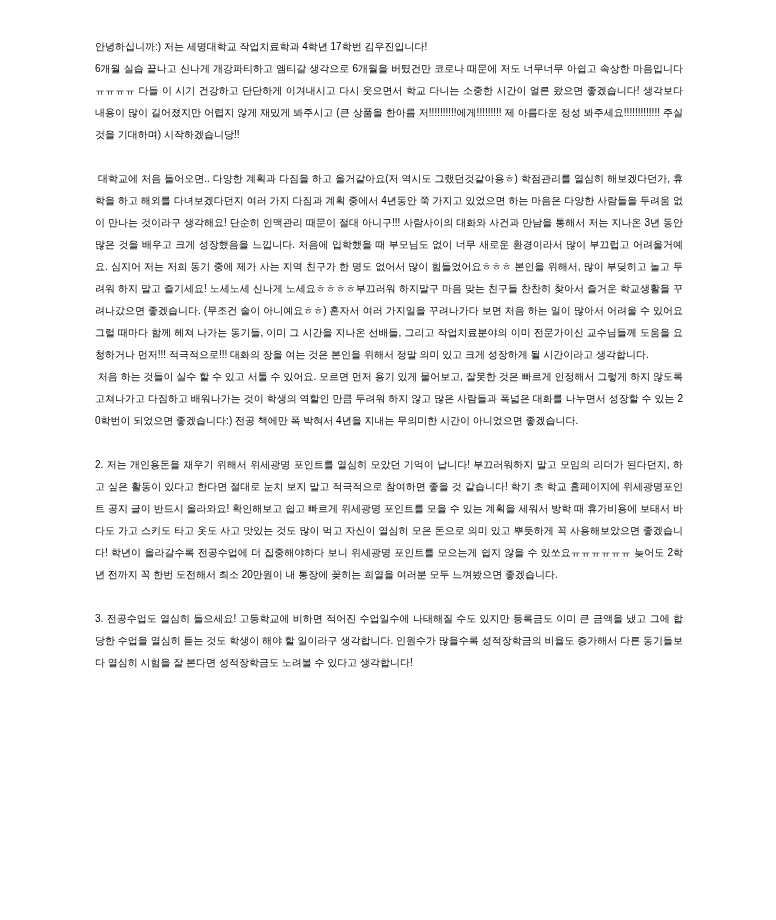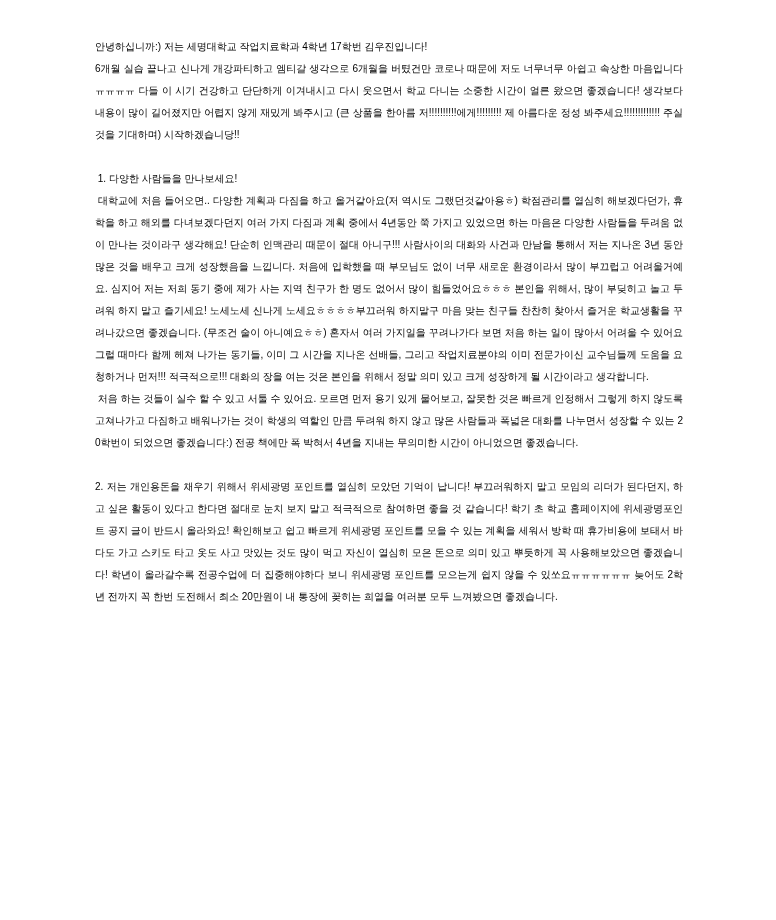--- a/index.html
+++ b/index.html
@@ -44,25 +44,25 @@
 <body>
 
 <div class="doc">
 
   <p class="para">안녕하십니까:) 저는 세명대학교 작업치료학과 4학년 17학번 김우진입니다!
 6개월 실습 끝나고 신나게 개강파티하고 엠티갈 생각으로 6개월을 버텼건만 코로나 때문에 저도 너무너무 아쉽고 속상한 마음입니다 ㅠㅠㅠㅠ 다들 이 시기 건강하고 단단하게 이겨내시고 다시 웃으면서 학교 다니는 소중한 시간이 얼른 왔으면 좋겠습니다! 생각보다 내용이 많이 길어졌지만 어렵지 않게 재밌게 봐주시고 (큰 상품을 한아름 저!!!!!!!!!!에게!!!!!!!!! 제 아름다운 정성 봐주세요!!!!!!!!!!!!! 주실 것을 기대하며) 시작하겠습니당!!</p>
 
   <div class="gap"></div>
 
 
-  <p class="line"> 1. 다양한 사람들을 만나보세요!</p>
 
   <p class="para"> 대학교에 처음 들어오면.. 다양한 계획과 다짐을 하고 올거같아요(저 역시도 그랬던것같아용ㅎ) 학점관리를 열심히 해보겠다던가, 휴학을 하고 해외를 다녀보겠다던지 여러 가지 다짐과 계획 중에서 4년동안 쭉 가지고 있었으면 하는 마음은 다양한 사람들을 두려움 없이 만나는 것이라구 생각해요! 단순히 인맥관리 때문이 절대 아니구!!! 사람사이의 대화와 사건과 만남을 통해서 저는 지나온 3년 동안 많은 것을 배우고 크게 성장했음을 느낍니다. 처음에 입학했을 때 부모님도 없이 너무 새로운 환경이라서 많이 부끄럽고 어려울거예요. 심지어 저는 저희 동기 중에 제가 사는 지역 친구가 한 명도 없어서 많이 힘들었어요ㅎㅎㅎ 본인을 위해서, 많이 부딪히고 놀고 두려워 하지 말고 즐기세요! 노세노세 신나게 노세요ㅎㅎㅎㅎ부끄러워 하지말구 마음 맞는 친구들 찬찬히 찾아서 즐거운 학교생활을 꾸려나갔으면 좋겠습니다. (무조건 술이 아니예요ㅎㅎ) 혼자서 여러 가지일을 꾸려나가다 보면 처음 하는 일이 많아서 어려울 수 있어요 그럴 때마다 함께 헤쳐 나가는 동기들, 이미 그 시간을 지나온 선배들, 그리고 작업치료분야의 이미 전문가이신 교수님들께 도움을 요청하거나 먼저!!! 적극적으로!!! 대화의 장을 여는 것은 본인을 위해서 정말 의미 있고 크게 성장하게 될 시간이라고 생각합니다.
  처음 하는 것들이 실수 할 수 있고 서툴 수 있어요. 모르면 먼저 용기 있게 물어보고, 잘못한 것은 빠르게 인정해서 그렇게 하지 않도록 고쳐나가고 다짐하고 배워나가는 것이 학생의 역할인 만큼 두려워 하지 않고 많은 사람들과 폭넓은 대화를 나누면서 성장할 수 있는 20학번이 되었으면 좋겠습니다:) 전공 책에만 폭 박혀서 4년을 지내는 무의미한 시간이 아니었으면 좋겠습니다.</p>
 
   <div class="gap"></div>
 
   <p class="para">2. 저는 개인용돈을 채우기 위해서 위세광명 포인트를 열심히 모았던 기억이 납니다! 부끄러워하지 말고 모임의 리더가 된다던지, 하고 싶은 활동이 있다고 한다면 절대로 눈치 보지 말고 적극적으로 참여하면 좋을 것 같습니다! 학기 초 학교 홈페이지에 위세광명포인트 공지 글이 반드시 올라와요! 확인해보고 쉽고 빠르게 위세광명 포인트를 모을 수 있는 계획을 세워서 방학 때 휴가비용에 보태서 바다도 가고 스키도 타고 옷도 사고 맛있는 것도 많이 먹고 자신이 열심히 모은 돈으로 의미 있고 뿌듯하게 꼭 사용해보았으면 좋겠습니다! 학년이 올라갈수록 전공수업에 더 집중해야하다 보니 위세광명 포인트를 모으는게 쉽지 않을 수 있쏘요ㅠㅠㅠㅠㅠㅠ 늦어도 2학년 전까지 꼭 한번 도전해서 최소 20만원이 내 통장에 꽂히는 희열을 여러분 모두 느껴봤으면 좋겠습니다.</p>
 
   <div class="gap"></div>
 
+  <p class="para">3. 전공수업도 열심히 들으세요! 고등학교에 비하면 적어진 수업일수에 나태해질 수도 있지만 등록금도 이미 큰 금액을 냈고 그에 합당한 수업을 열심히 듣는 것도 학생이 해야 할 일이라구 생각합니다. 인원수가 많을수록 성적장학금의 비율도 증가해서 다른 동기들보다 열심히 시험을 잘 본다면 성적장학금도 노려볼 수 있다고 생각합니다!</p>
 
 </div>
 
 </body></html>

